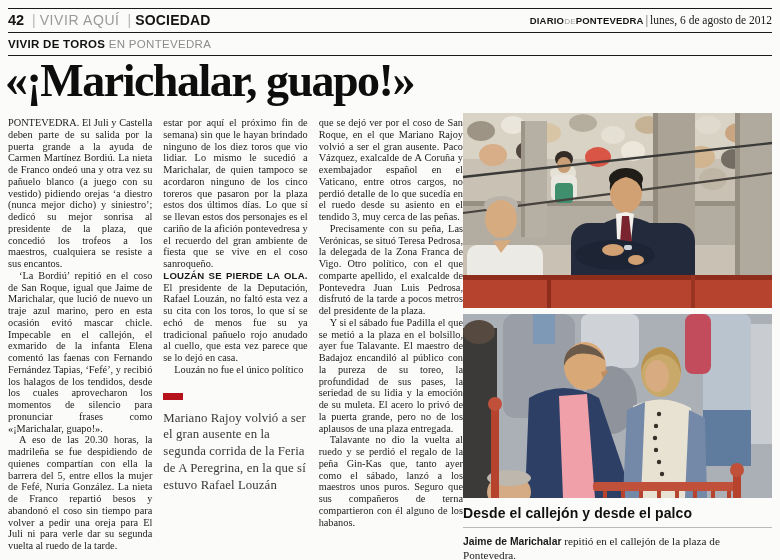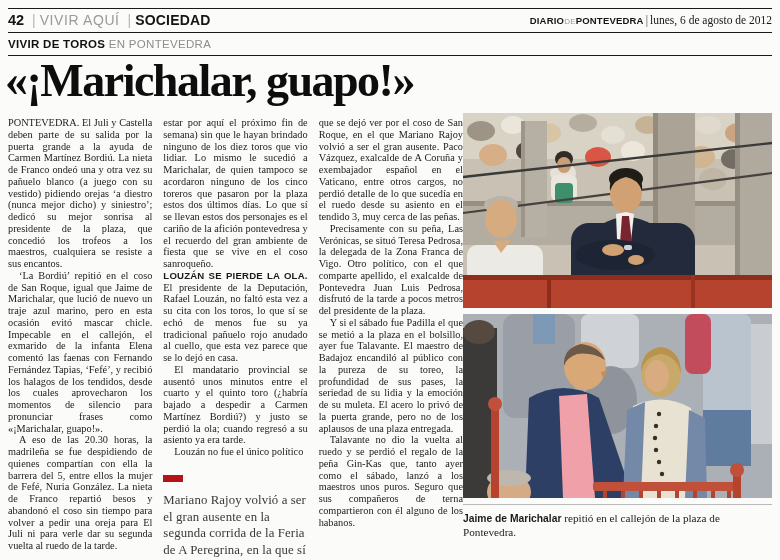--- a/index.html
+++ b/index.html
@@ -109,21 +109,20 @@
   <div class="col">
     <p><span class="lead-place">PONTEVEDRA.</span><span> El Juli y Castella deben parte de su salida por la puerta grande a la ayuda de Carmen Martínez Bordiú. La nieta de Franco ondeó una y otra vez su pañuelo blanco (a juego con su vestido) pidiendo orejas ‘a diestro (nunca mejor dicho) y siniestro’; dedicó su mejor sonrisa al presidente de la plaza, que concedió los trofeos a los maestros, cualquiera se resiste a sus encantos.</span></p>
     <p class="ind">‘La Bordiú’ repitió en el coso de San Roque, igual que Jaime de Marichalar, que lució de nuevo un traje azul marino, pero en esta ocasión evitó mascar chicle. Impecable en el callejón, el exmarido de la infanta Elena comentó las faenas con Fernando Fernández Tapias, ‘Fefé’, y recibió los halagos de los tendidos, desde los cuales aprovecharon los momentos de silencio para pronunciar frases como «¡Marichalar, guapo!».</p>
     <p class="ind">A eso de las 20.30 horas, la madrileña se fue despidiendo de quienes compartían con ella la barrera del 5, entre ellos la mujer de Fefé, Nuria González. La nieta de Franco repartió besos y abandonó el coso sin tiempo para volver a pedir una oreja para El Juli ni para verle dar su segunda vuelta al ruedo de la tarde.</p>
 
   </div>
 
   <div class="col">
     <p>estar por aquí el próximo fin de semana) sin que le hayan brindado ninguno de los diez toros que vio lidiar. Lo mismo le sucedió a Marichalar, de quien tampoco se acordaron ninguno de los cinco toreros que pasaron por la plaza estos dos últimos días. Lo que sí se llevan estos dos personajes es el cariño de la afición pontevedresa y el recuerdo del gran ambiente de fiesta que se vive en el coso sanroqueño.</p>
     <p><span class="subhead-lead">LOUZÁN SE PIERDE LA OLA.</span><span> El presidente de la Deputación, Rafael Louzán, no faltó esta vez a su cita con los toros, lo que sí se echó de menos fue su ya tradicional pañuelo rojo anudado al cuello, que esta vez parece que se lo dejó en casa.</span></p>
-    <p class="ind">El mandatario provincial se ausentó unos minutos entre el cuarto y el quinto toro (¿habría bajado a despedir a Carmen Martínez Bordiú?) y justo se perdió la ola; cuando regresó a su asiento ya era tarde.</p>
     <p class="ind">Louzán no fue el único político</p>
     <div class="pq-marker" style="background: rgb(181, 18, 27);"></div>
     <div class="pullquote">Mariano Rajoy volvió a ser el gran ausente en la segunda corrida de la Feria de A Peregrina, en la que sí estuvo Rafael Louzán</div>
   </div>
 
   <div class="col">
     <p>que se dejó ver por el coso de San Roque, en el que Mariano Rajoy volvió a ser el gran ausente. Paco Vázquez, exalcalde de A Coruña y exembajador español en el Vaticano, entre otros cargos, no perdió detalle de lo que sucedía en el ruedo desde su asiento en el tendido 3, muy cerca de las peñas.</p>
     <p class="ind">Precisamente con su peña, Las Verónicas, se situó Teresa Pedrosa, la delegada de la Zona Franca de Vigo. Otro político, con el que comparte apellido, el exalcalde de Pontevedra Juan Luis Pedrosa, disfrutó de la tarde a pocos metros del presidente de la plaza.</p>
     <p class="ind">Y si el sábado fue Padilla el que se metió a la plaza en el bolsillo, ayer fue Talavante. El maestro de Badajoz encandiló al público con la pureza de su toreo, la profundidad de sus pases, la seriedad de su lidia y la emoción de su muleta. El acero lo privó de la puerta grande, pero no de los aplausos de una plaza entregada.</p>
     <p class="ind">Talavante no dio la vuelta al ruedo y se perdió el regalo de la peña Gin-Kas que, tanto ayer como el sábado, lanzó a los maestros unos puros. Seguro que sus compañeros de terna compartieron con él alguno de los habanos.</p>
@@ -251,18 +250,19 @@
         <rect x="230" y="177" width="4" height="7"></rect>
       <rect x="248" y="177" width="4" height="7"></rect>
         <rect x="264" y="177" width="4" height="7"></rect>
     </g>
     <rect x="28" y="94" width="8" height="90" fill="#b5432e"></rect>
     <circle cx="32" cy="90" r="7" fill="#c0503a"></circle>
     <rect x="270" y="160" width="8" height="24" fill="#b5432e"></rect>
     <circle cx="274" cy="156" r="7" fill="#c0503a"></circle>
   </svg>
 
+  <div class="cap-title">Desde el callejón y desde el palco</div>
   <div class="cap-rule"></div>
   <div class="cap-text">
     <span class="cap-name">Jaime de Marichalar</span><span> repitió en el callejón de la plaza de Pontevedra. </span><br>
     
   </div>
 </div>
 
 </body></html>

